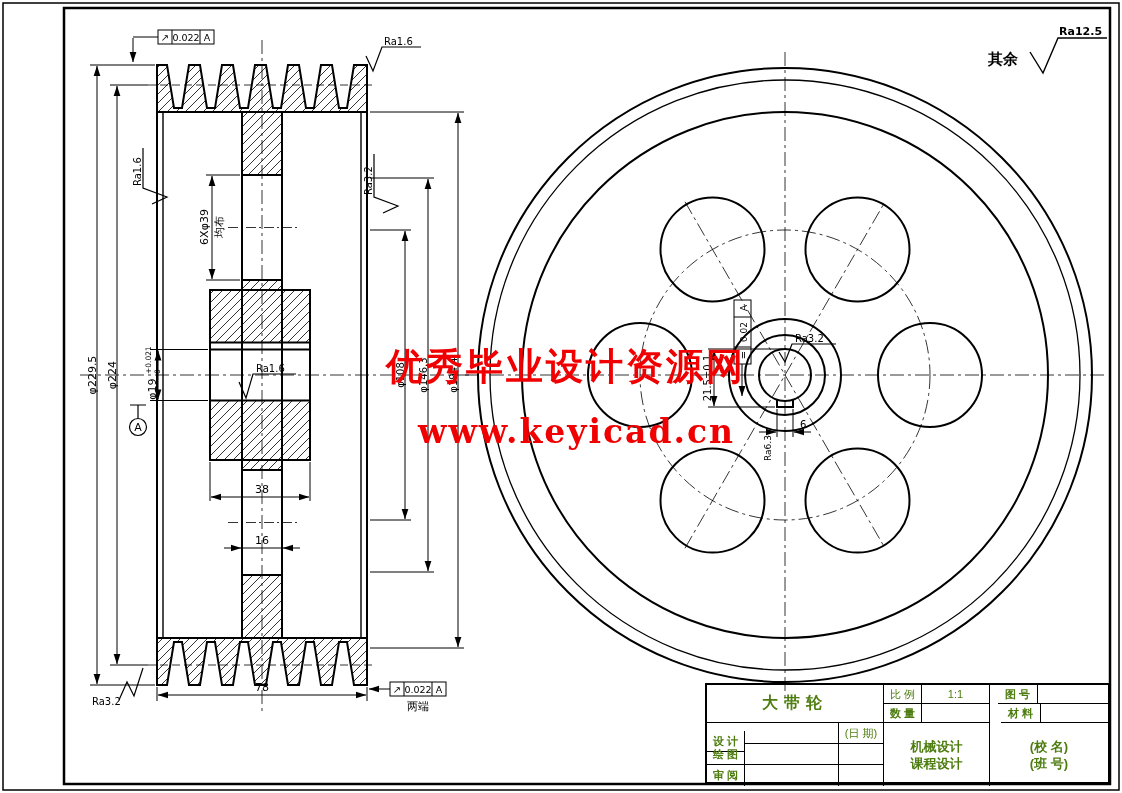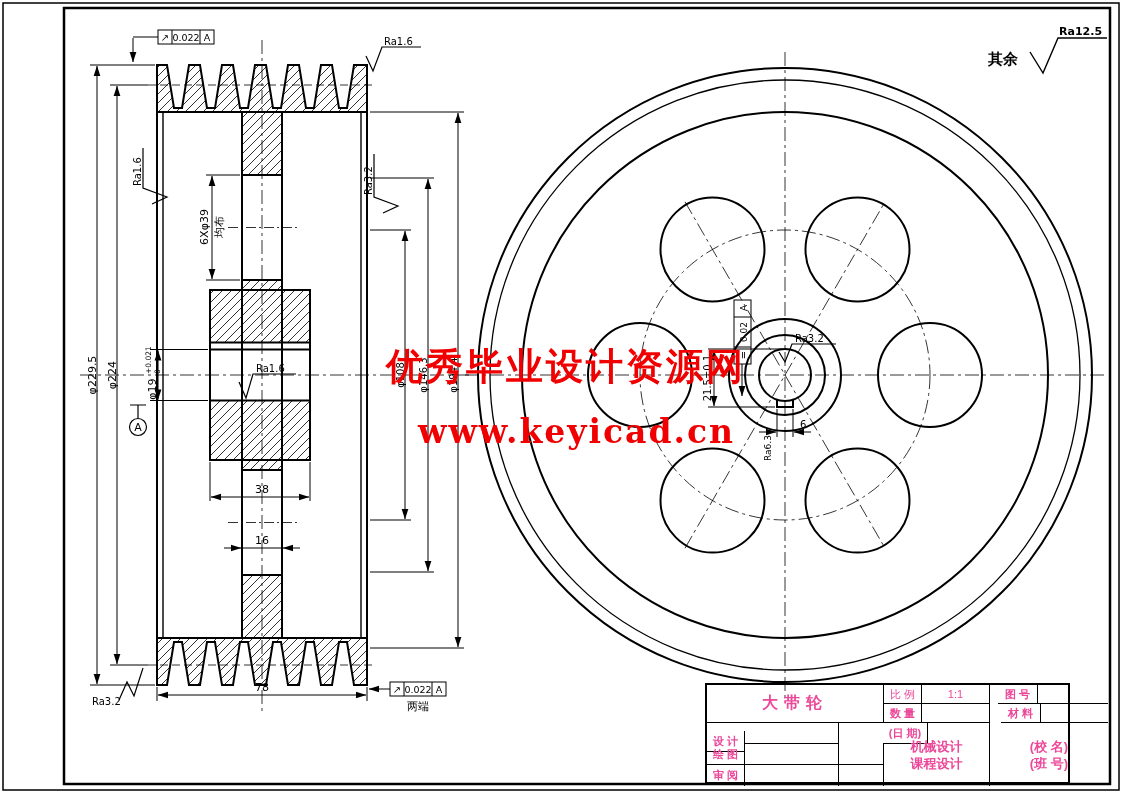--- a/index.html
+++ b/index.html
@@ -9,21 +9,21 @@
   .abs{position:absolute;}
   
   #techreq{left:448px;top:663px;width:275px;color:#000;}
   #techreq .trtitle{text-align:center;font-size:17px;font-weight:bold;letter-spacing:2px;}
   #techreq .tritem{font-size:13px;line-height:18px;white-space:nowrap;}
   
   .wm{color:#f00000;font-weight:bold;white-space:nowrap;pointer-events:none;}
   #wm1{left:386px;top:342px;font-size:37px;letter-spacing:3px;font-family:"DejaVu Sans",sans-serif;}
   #wm2{left:418px;top:412px;font-size:33px;letter-spacing:2px;font-family:"DejaVu Serif","Liberation Serif",serif;}
   
-  #tblock{left:705px;top:683px;width:365px;height:101px;border:2px solid #000;box-sizing:border-box;color:#ec4899;}
+  #tblock{left:705px;top:683px;width:405px;height:101px;border:2px solid #000;box-sizing:border-box;color:#4d7c0f;}
   .cell{position:absolute;box-sizing:border-box;border-right:1px solid #000;border-bottom:1px solid #000;
         display:flex;align-items:center;justify-content:center;font-size:11px;white-space:nowrap;overflow:hidden;}
   .cell.nob{border-right:none;}
   .big{font-size:16px;font-weight:bold;letter-spacing:6px;}
   .mid{font-size:13px;font-weight:bold;line-height:17px;text-align:center;}
 </style>
 </head>
 <body>
 
 <div id="sheet">
@@ -276,21 +276,21 @@
   <div class="cell" style="left:215px;top:0;width:68px;height:19px;">1:1</div>
   <div class="cell" style="left:291px;top:0;width:40px;height:19px;font-weight:bold;">图 号</div>
   <div class="cell nob" style="left:323px;top:0;width:78px;height:19px;"></div>
   <div class="cell" style="left:177px;top:19px;width:38px;height:19px;font-weight:bold;">数 量</div>
   <div class="cell" style="left:215px;top:19px;width:68px;height:19px;"></div>
   <div class="cell" style="left:294px;top:19px;width:40px;height:19px;font-weight:bold;">材 料</div>
   <div class="cell nob" style="left:323px;top:19px;width:78px;height:19px;"></div>
 
   <div class="cell" style="left:0;top:46px;width:38px;height:21px;font-weight:bold;">设 计</div>
   <div class="cell" style="left:38px;top:38px;width:94px;height:21px;"></div>
-  <div class="cell" style="left:132px;top:38px;width:45px;height:21px;font-weight:bold;margin-left:44px;">(日 期)</div>
+  <div class="cell" style="left:132px;top:38px;width:45px;height:21px;font-weight:normal;">(日 期)</div>
   <div class="cell" style="left:0;top:59px;width:38px;height:21px;font-weight:bold;">绘 图</div>
   <div class="cell" style="left:38px;top:59px;width:94px;height:21px;"></div>
   <div class="cell" style="left:132px;top:59px;width:45px;height:21px;"></div>
   <div class="cell" style="left:0;top:80px;width:38px;height:21px;border-bottom:none;font-weight:bold;">审 阅</div>
   <div class="cell" style="left:38px;top:80px;width:94px;height:21px;border-bottom:none;"></div>
   <div class="cell" style="left:132px;top:80px;width:45px;height:21px;border-bottom:none;"></div>
 
   <div class="cell mid nob" style="left:283px;top:38px;width:118px;height:63px;border-bottom:none;flex-direction:column;font-weight:bold;">
     <span>(校  名)</span>
     <span>(班  号)</span>

